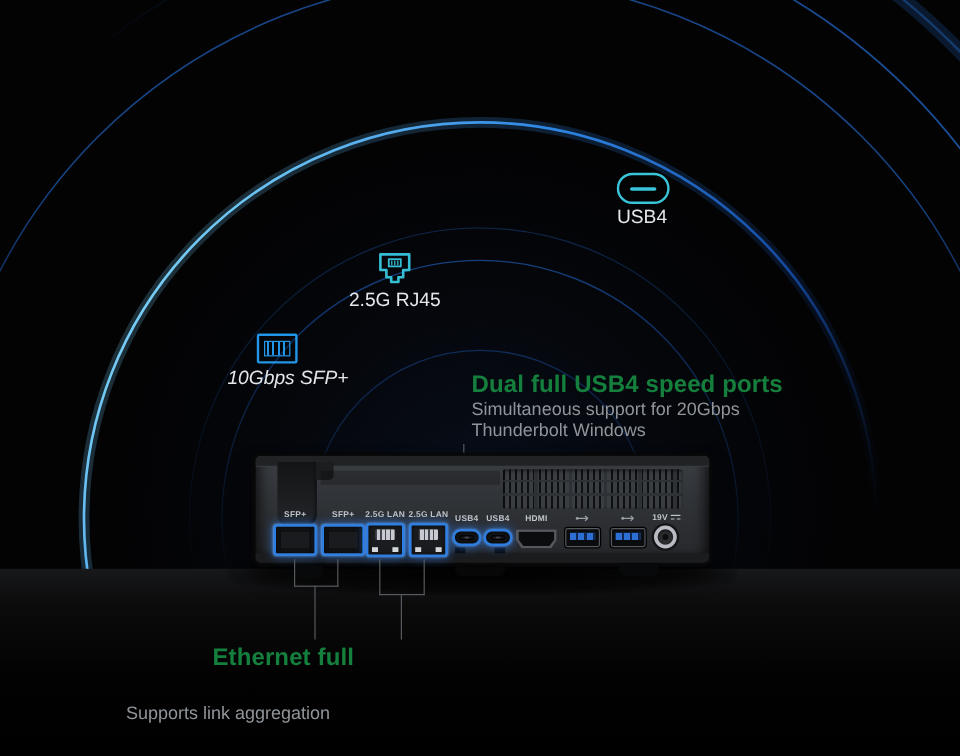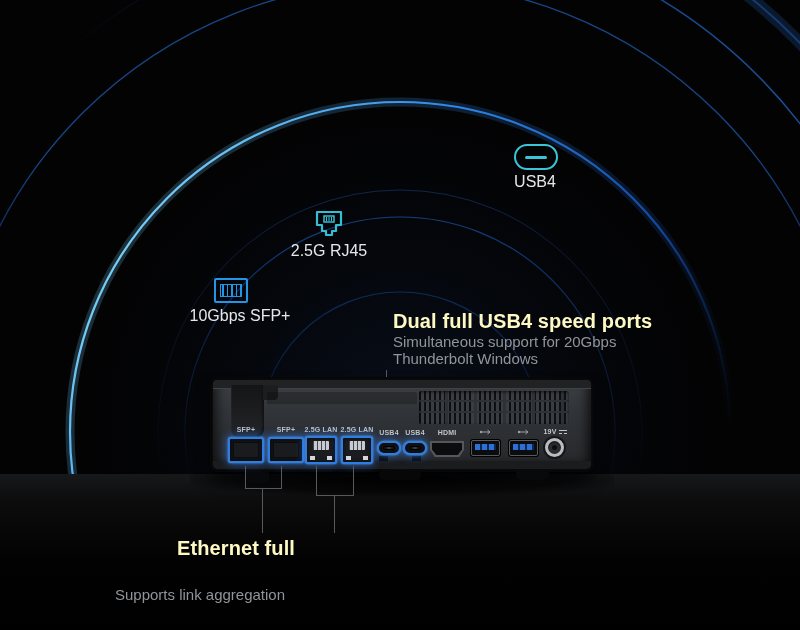--- a/index.html
+++ b/index.html
@@ -22,27 +22,27 @@
       border:2.5px solid #3ac4da;border-radius:13px;}
   .usb4-pill i{position:absolute;left:50%;top:50%;width:22px;height:3px;margin:-1.5px 0 0 -11px;
       background:#3ac4da;border-radius:2px;display:block;}
   .sfp-ic{position:absolute;left:214px;top:278px;width:34px;height:25px;z-index:3;
       border:2px solid #2196e8;border-radius:2px;display:flex;align-items:center;justify-content:center;}
   .sfp-ic i{display:block;width:22px;height:13px;border:1.5px solid #2196e8;
       background:repeating-linear-gradient(90deg,transparent 0 1.5px,#2196e8 1.5px 3px,transparent 3px 4.5px);}
   .rj45-ic{position:absolute;left:313px;top:209px;z-index:3;}
 
   
-  .h-title{color:#fef9c3;font-size:20px;font-weight:700;letter-spacing:.1px;}
+  .h-title{color:#15803d;font-size:20px;font-weight:700;letter-spacing:.1px;}
   .h-sub{color:#90959a;font-size:15px;line-height:17px;}
   .anno{position:absolute;z-index:3;}
   .anno-usb4{left:393px;top:310px;width:260px;}
   .anno-usb4 .h-sub{margin-top:0;}
   .anno-sfp-title{left:105px;top:536px;width:190px;text-align:right;line-height:24px;}
-  .anno-sfp-sub{left:105px;top:586px;width:190px;text-align:center;}
+  .anno-sfp-sub{left:105px;top:586px;width:190px;}
   .anno-rj45{left:327px;top:536px;width:300px;}
   .anno-rj45 .h-sub{margin-top:7px;}
 
   
   .cl{position:absolute;background:#56595d;z-index:2;}
 
   
   .device{position:absolute;left:212px;top:379px;width:380px;height:91px;z-index:4;
       background:linear-gradient(180deg,#3b3e42 0%,#313438 35%,#26282b 100%);
       border:1px solid #0a0a0b;border-radius:5px;
@@ -153,21 +153,21 @@
   <svg class="rj45-ic" width="32" height="30" viewBox="0 0 32 30">
     <path d="M4 3 h24 v13 h-5 v6 h-4 v4 h-6 v-4 h-4 v-6 h-5 z" fill="none" stroke="#34bdd3" stroke-width="2.2" stroke-linejoin="round"></path>
     <rect x="11" y="7" width="10" height="6" fill="none" stroke="#34bdd3" stroke-width="1.5"></rect>
     <path d="M13.5 8 v4 M16 8 v4 M18.5 8 v4" stroke="#34bdd3" stroke-width="1.1" fill="none"></path>
   </svg>
   <div class="icon-label" style="left:277px;top:242px;width:104px;">2.5G RJ45</div>
 
   <div class="sfp-ic">
       <i></i>
     </div>
-  <div class="icon-label" style="left:184px;top:307px;width:112px;">10Gbps SFP+</div>
+  <div class="icon-label" style="left:184px;top:307px;width:112px;font-style:italic;">10Gbps SFP+</div>
 
   <div class="anno anno-usb4">
     <div class="h-title">Dual full USB4 speed ports</div>
     <div class="h-sub">
       <div>Simultaneous support for 20Gbps</div>
       <div>Thunderbolt Windows</div>
     </div>
   </div>
 
   <div class="anno anno-sfp-title h-title">

